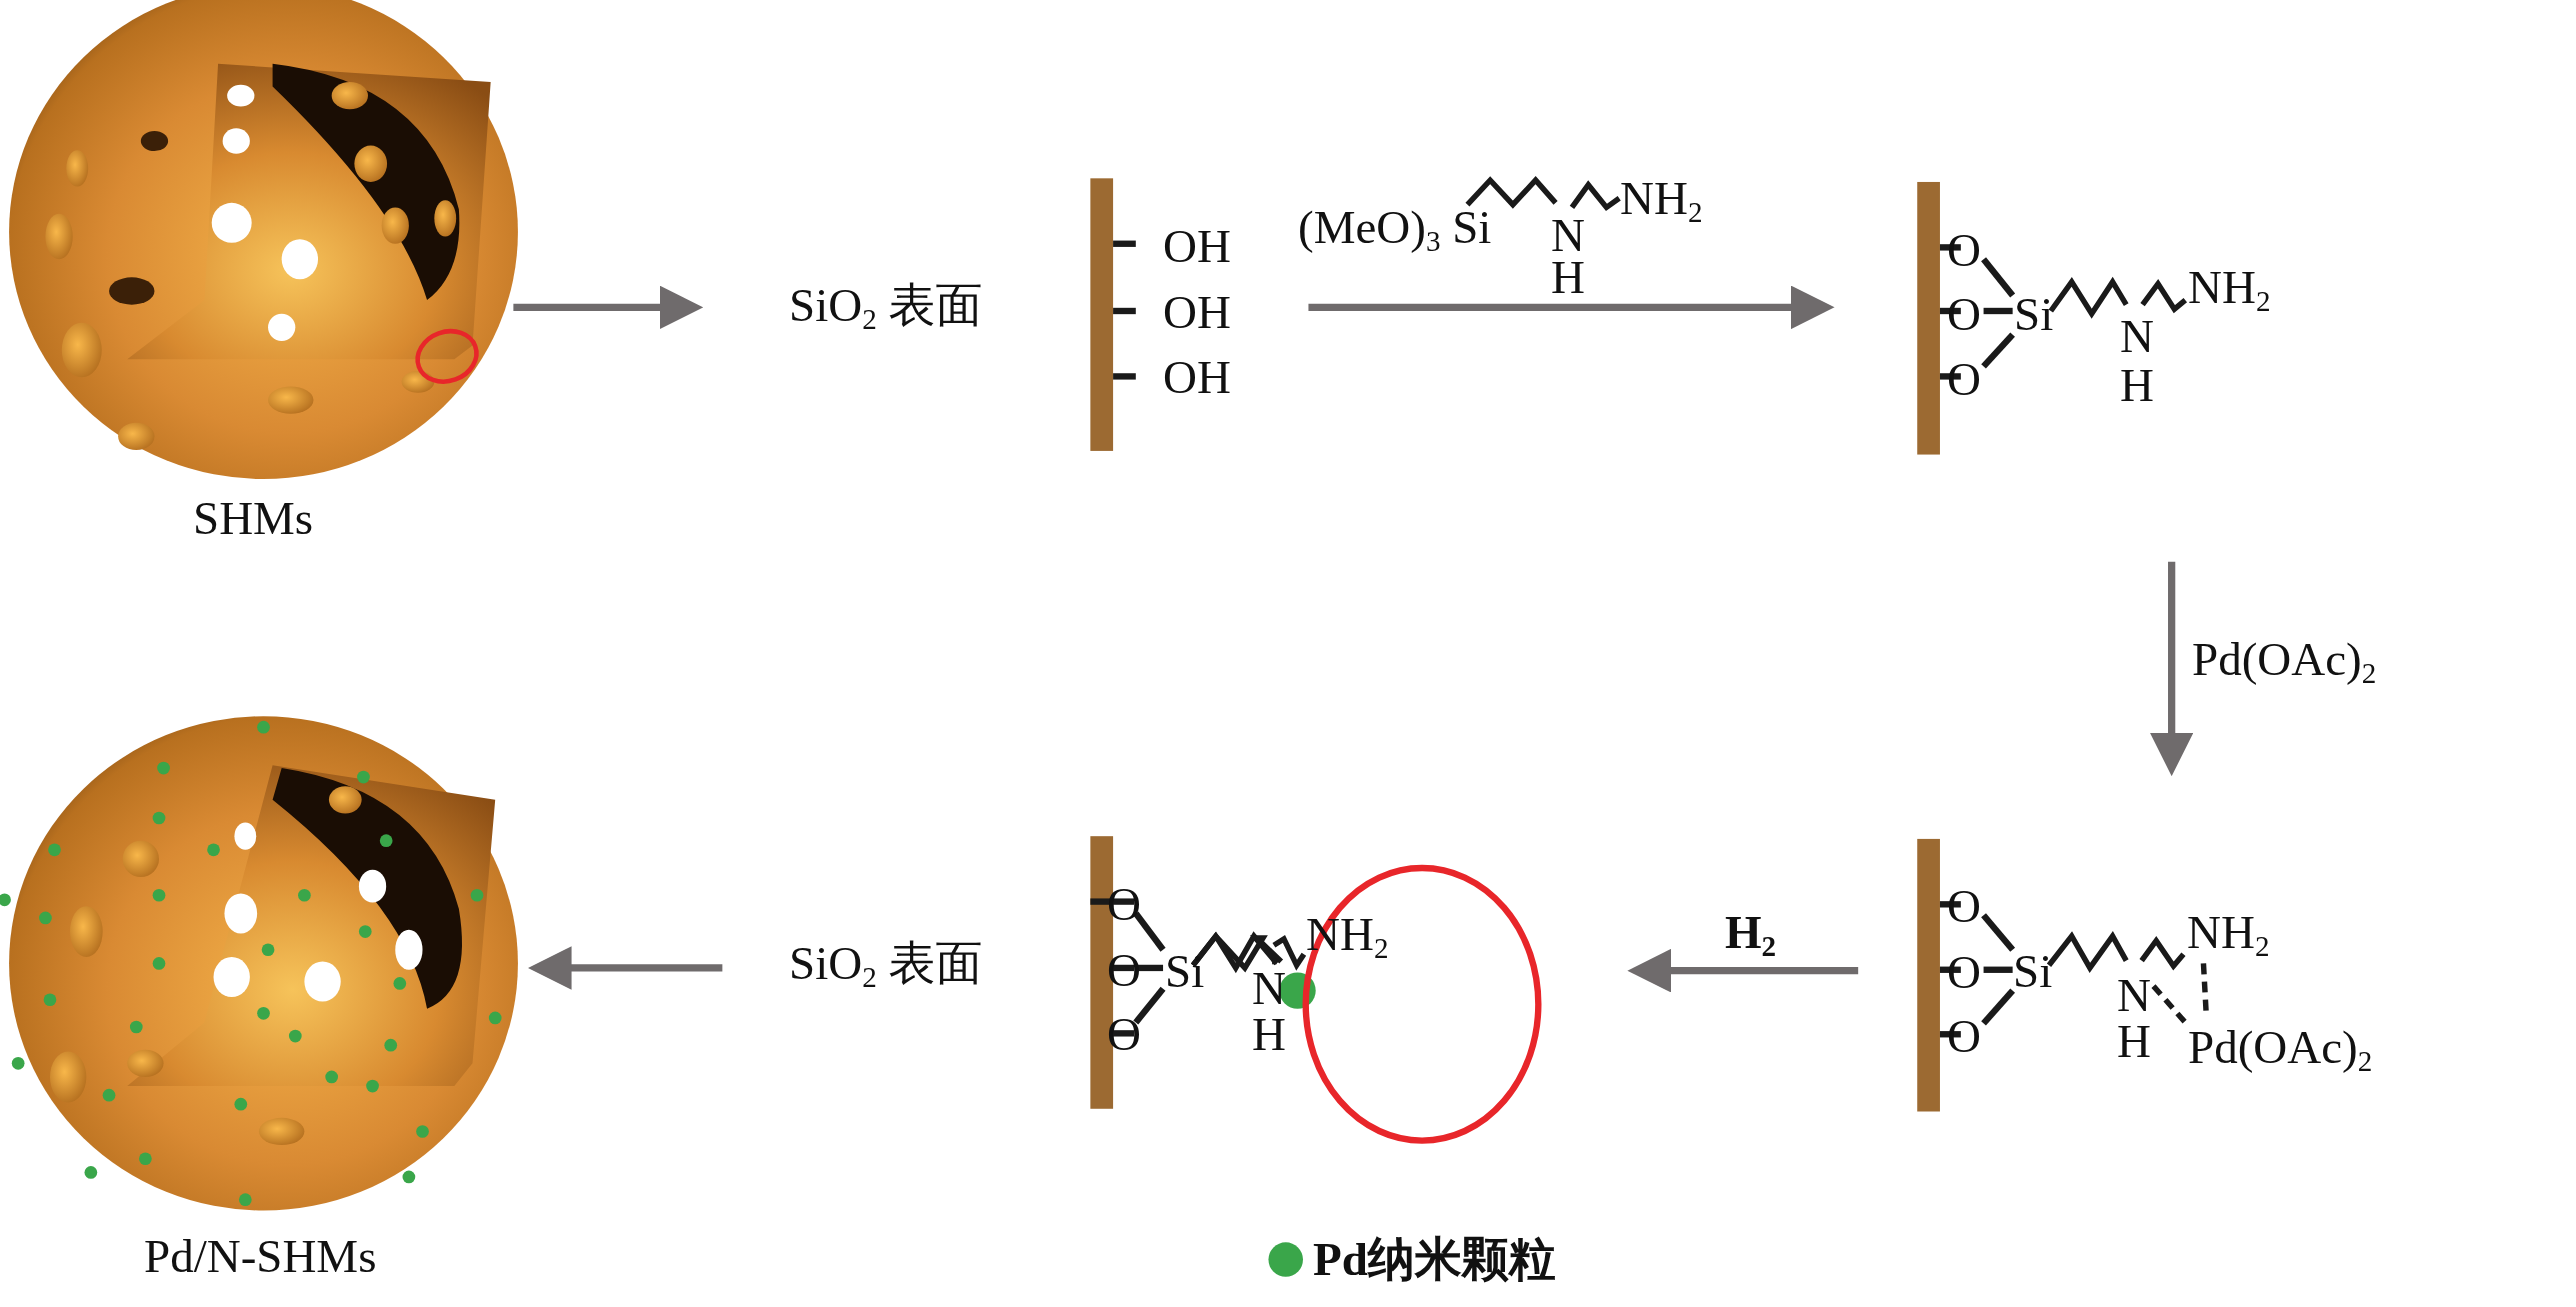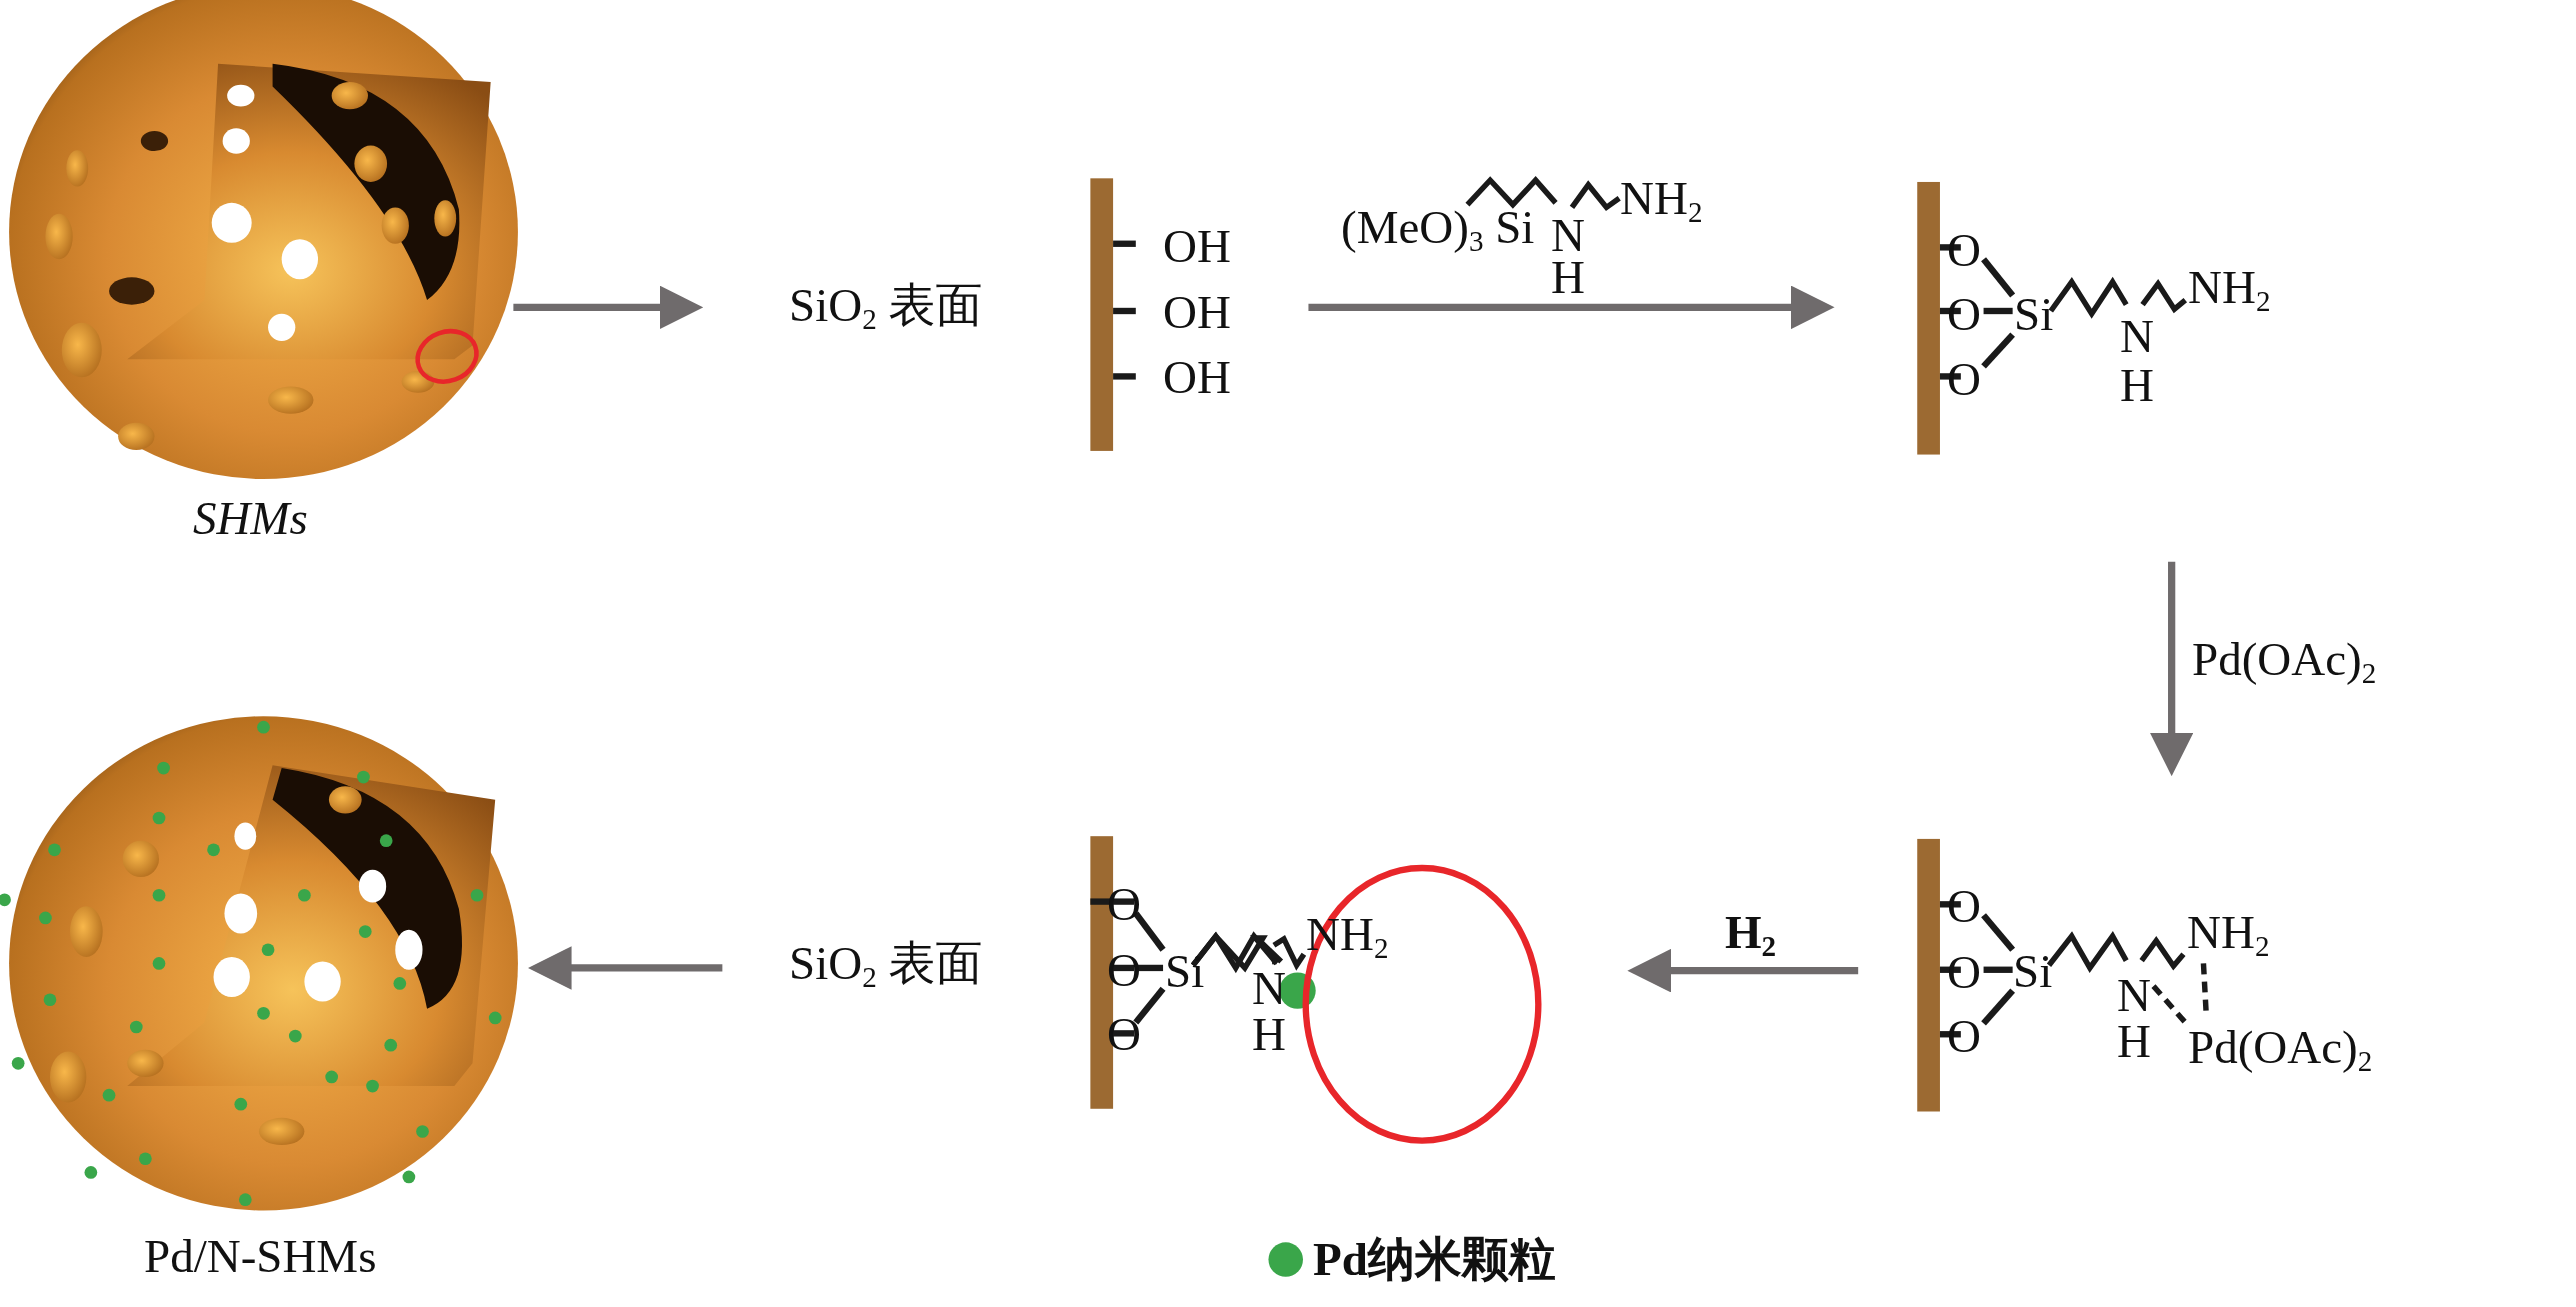--- a/index.html
+++ b/index.html
@@ -176,31 +176,31 @@
           <circle cx="100" cy="1290" r="7" fill="#3aa64a"></circle>
           <circle cx="270" cy="1320" r="7" fill="#3aa64a"></circle>
           <circle cx="450" cy="1295" r="7" fill="#3aa64a"></circle>
           <circle cx="5" cy="990" r="7" fill="#3aa64a"></circle>
         </g>
   </g>
 
   <circle cx="1415" cy="1386" r="19" fill="#3aa64a"></circle>
 </svg>
 
-<div class="lbl f52" style="left:193px;top:495px;font-style:italic;">SHMs</div>
+<div class="lbl f52" style="left:193px;top:495px;">SHMs</div>
 <div class="lbl f52" style="left:144px;top:1233px;">Pd/N-SHMs</div>
 
 <div class="lbl f52" style="left:789px;top:282px;"><span>SiO</span><span class="sub">2</span><span> 表面</span></div>
 <div class="lbl f52" style="left:789px;top:940px;"><span>SiO</span><span class="sub">2</span><span> 表面</span></div>
 
 <div class="lbl f52" style="left:1163px;top:223px;">OH</div>
 <div class="lbl f52" style="left:1163px;top:289px;">OH</div>
 <div class="lbl f52" style="left:1163px;top:354px;">OH</div>
 
-<div class="lbl f52" style="left:1298px;top:204px;margin-left:43px;"><span>(MeO)</span><span class="sub">3</span><span> Si</span></div>
+<div class="lbl f52" style="left:1298px;top:204px;"><span>(MeO)</span><span class="sub">3</span><span> Si</span></div>
 <div class="lbl f52" style="left:1551px;top:212px;">N</div>
 <div class="lbl f52" style="left:1551px;top:254px;">H</div>
 <div class="lbl f52" style="left:1620px;top:175px;"><span>NH</span><span class="sub">2</span></div>
 
 <div class="lbl f52" style="left:1947px;top:227px;">O</div>
 <div class="lbl f52" style="left:1947px;top:291px;">O</div>
 <div class="lbl f52" style="left:1947px;top:356px;">O</div>
 <div class="lbl f52" style="left:2014px;top:291px;">Si</div>
 <div class="lbl f52" style="left:2120px;top:313px;">N</div>
 <div class="lbl f52" style="left:2120px;top:362px;">H</div>

